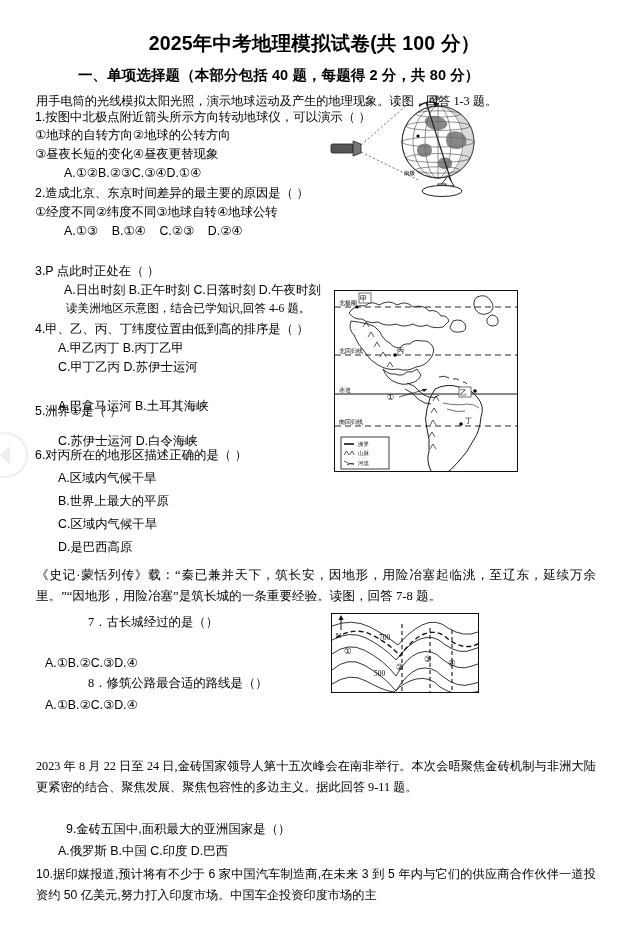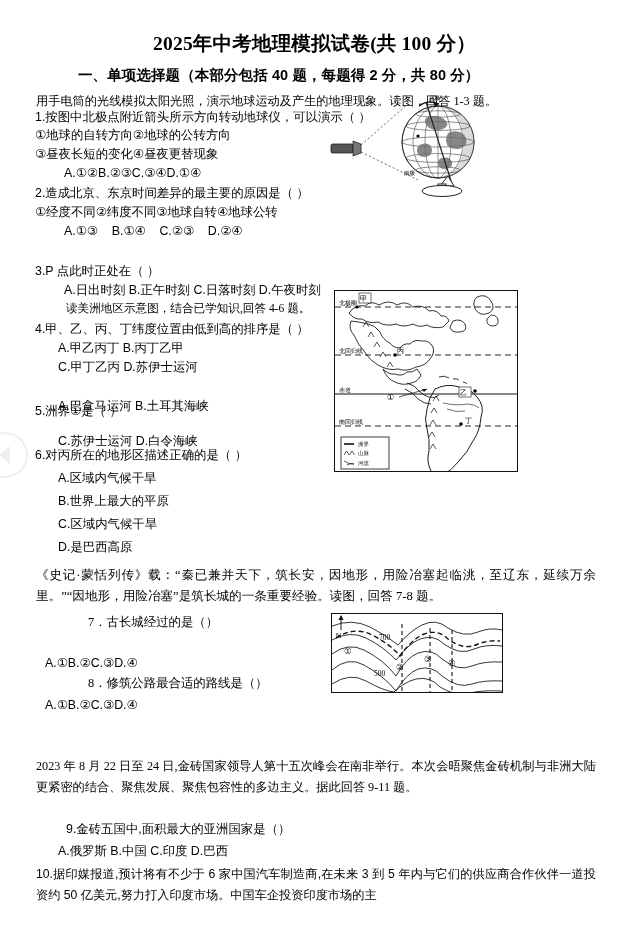--- a/index.html
+++ b/index.html
@@ -26,21 +26,21 @@
   
   .doc-title {
     position: absolute;
     left: 0;
     top: 30px;
     width: 629px;
     text-align: center;
     font-size: 19.5px;
     font-weight: bold;
     letter-spacing: 0.2px;
-    font-family: Liberation Serif, serif;
+    font-family: Liberation Sans, sans-serif;
   }
   .section-heading {
     position: absolute;
     left: 78px;
     top: 66px;
     font-size: 14.5px;
     font-weight: bold;
     font-family: "Liberation Sans", "DejaVu Sans", sans-serif;
     letter-spacing: 0.1px;
   }
@@ -96,21 +96,21 @@
     box-sizing: border-box;
     overflow: hidden;
   }
   .fig-americas svg { display: block; }
 
   
   .fig-contour {
     position: absolute;
     left: 331px;
     top: 613px;
-    width: 172px;
+    width: 148px;
     height: 80px;
     border: 1.2px solid #111;
     background: #ffffff;
     box-sizing: border-box;
     overflow: hidden;
   }
   .fig-contour svg { display: block; }
 
   
   .nav-prev {

